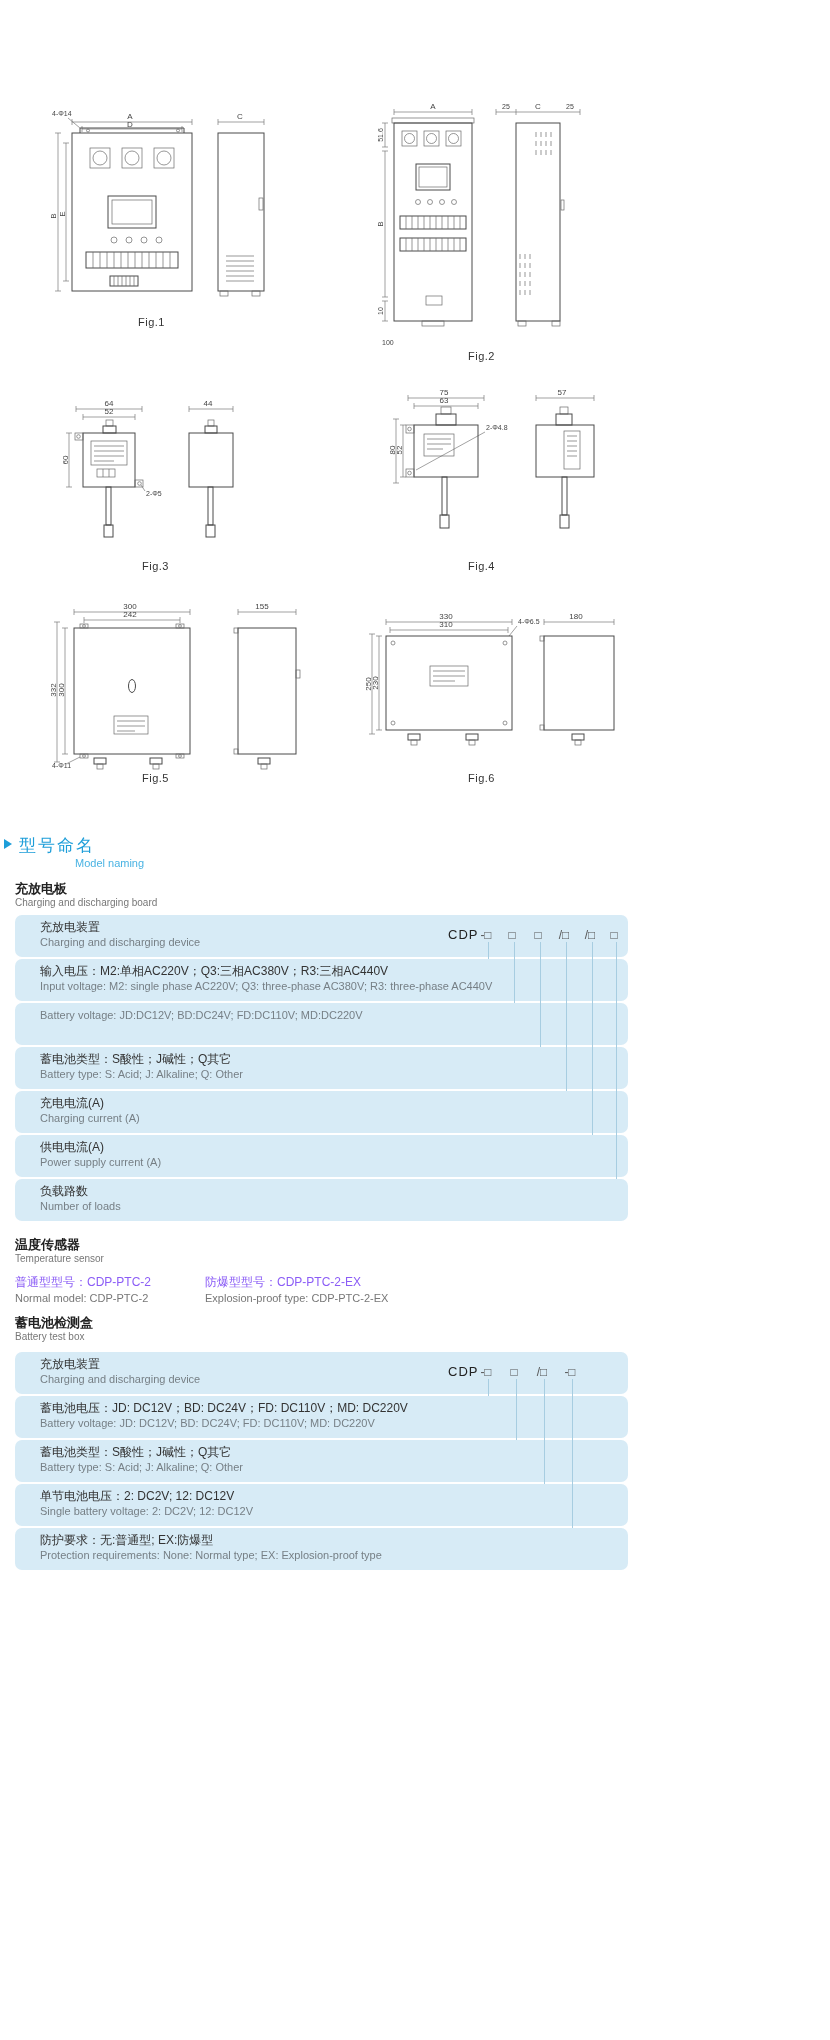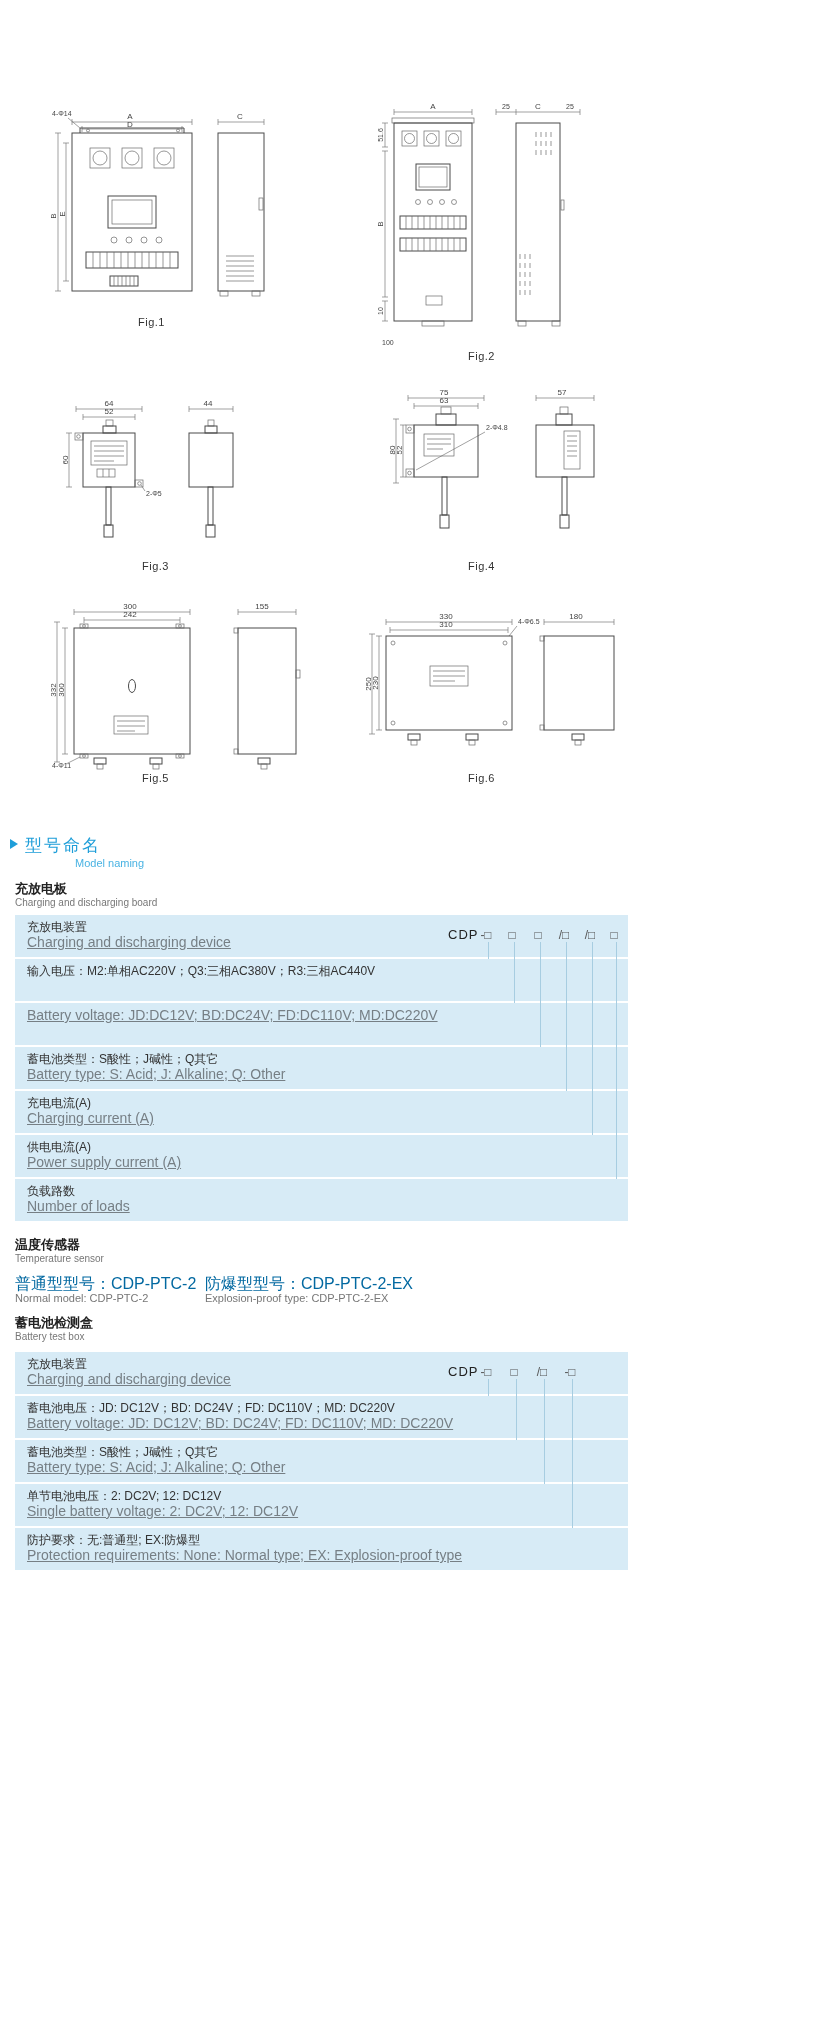--- a/index.html
+++ b/index.html
@@ -9,39 +9,39 @@
     font-family:"Liberation Sans", sans-serif; overflow:hidden; color:#333;
   }
   svg.fig { position:absolute; overflow:visible; }
   svg .ln   { stroke:#4a4a4a; stroke-width:1; fill:none; }
   svg .thin { stroke:#6a6a6a; stroke-width:.7; fill:none; }
   svg .dim  { stroke:#7a7a7a; stroke-width:.7; fill:none; }
   svg text  { font-size:8px; fill:#444; font-family:"Liberation Sans",sans-serif; }
   svg text.fs7 { font-size:7px; }
   .fig-caption { position:absolute; font-size:11px; color:#333; letter-spacing:.5px; }
 
-  .sec-head { position:absolute; left:10px; top:834px; }
+  .sec-head { position:absolute; left:4px; top:834px; }
   .tri { display:inline-block; width:0; height:0; border-left:8px solid #1e9ed9;
          border-top:5px solid transparent; border-bottom:5px solid transparent;
          margin-right:7px; vertical-align:2px; }
   .sec-title { display:inline-block; color:#1e9ed9; font-size:17px; letter-spacing:2px; }
   .sec-sub { position:absolute; left:27px; top:857px; color:#4ab3e3; font-size:11px;margin-left:48px; }
 
   .h-zh { position:absolute; font-size:13px; font-weight:bold; color:#222;text-align:center; }
   .h-en { position:absolute; font-size:10px; color:#777; }
 
   .tbl { position:absolute; left:15px; width:613px; }
-  .row { position:relative; background:#d7ebf6; height:42px; margin-bottom:2px; padding:5px 0 0 12px; }
+  .row { position:relative; background:#d7ebf6; height:42px; margin-bottom:2px; padding:5px 0 0 25px;border-radius:7px; }
   .row .zh { font-size:12px; color:#333; line-height:15px; }
-  .row .en { font-size:14px; color:#767f85; line-height:14px;text-decoration:underline; }
+  .row .en { font-size:11px; color:#767f85; line-height:14px; }
   .code { position:absolute; top:12px; font-size:13px; color:#222; letter-spacing:1px; }
   .slot { position:absolute; top:13px; width:24px; text-align:center; font-size:12px; color:#555; }
   .vline { position:absolute; width:1px; background:#a7cde1; }
 
-  .pair-zh { position:absolute; font-size:16px; color:#0369a1; }
+  .pair-zh { position:absolute; font-size:12px; color:#8b5cf6; }
   .pair-en { position:absolute; font-size:11px; color:#777;text-align:right; }
 </style>
 </head>
 <body>
 
 <div id="page">
 
   <svg class="fig" style="left:50px;top:106px" width="235" height="205" viewBox="0 0 235 205">
     <g>
       <text class="fs7" x="2" y="10">4-Φ14</text>
@@ -315,20 +315,21 @@
       <span class="code" style="left:433px">CDP</span>
       <span class="slot" style="left:459px">-□</span>
       <span class="slot" style="left:485px">□</span>
       <span class="slot" style="left:511px">□</span>
       <span class="slot" style="left:537px">/□</span>
       <span class="slot" style="left:563px">/□</span>
       <span class="slot" style="left:587px">□</span>
     </div>
     <div class="row">
       <div class="zh">输入电压：M2:单相AC220V；Q3:三相AC380V；R3:三相AC440V</div>
+      <div class="en">Input voltage: M2: single phase AC220V; Q3: three-phase AC380V;  R3: three-phase AC440V</div>
     </div>
     <div class="row">
       <div class="en">Battery voltage: JD:DC12V; BD:DC24V; FD:DC110V; MD:DC220V</div>
     </div>
     <div class="row">
       <div class="zh">蓄电池类型：S酸性；J碱性；Q其它</div>
       <div class="en">Battery type: S: Acid; J: Alkaline; Q: Other</div>
     </div>
     <div class="row">
       <div class="zh">充电电流(A)</div>

